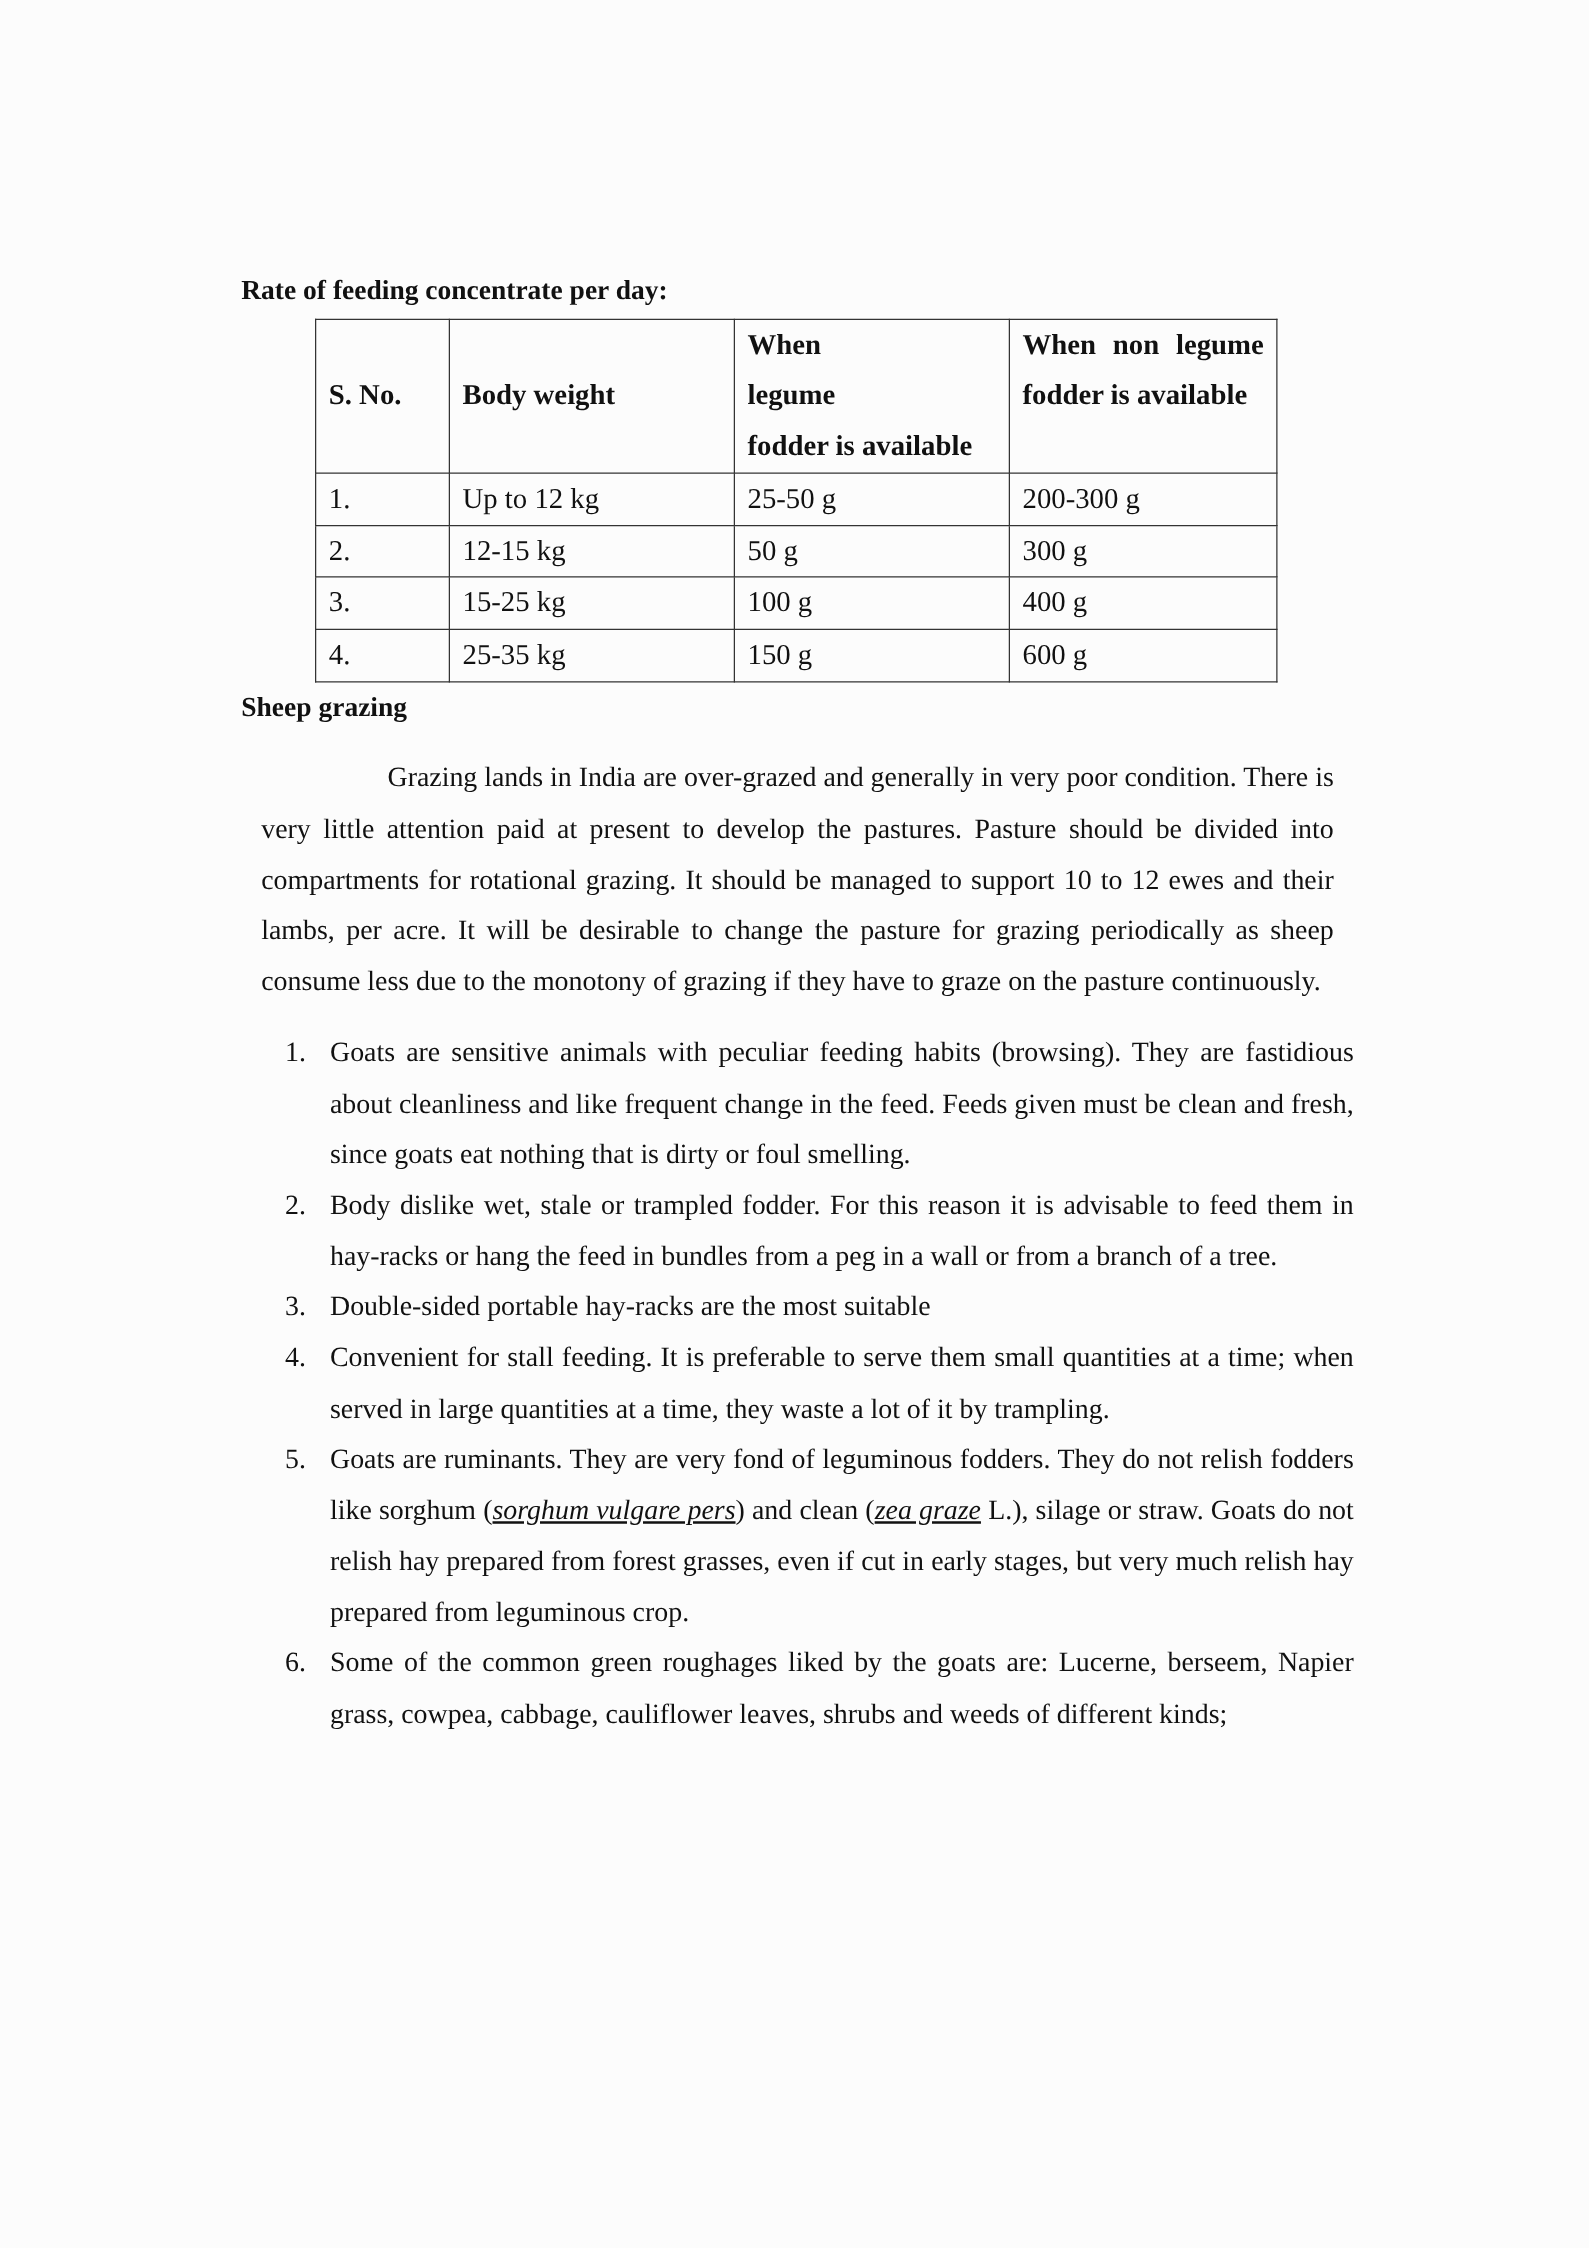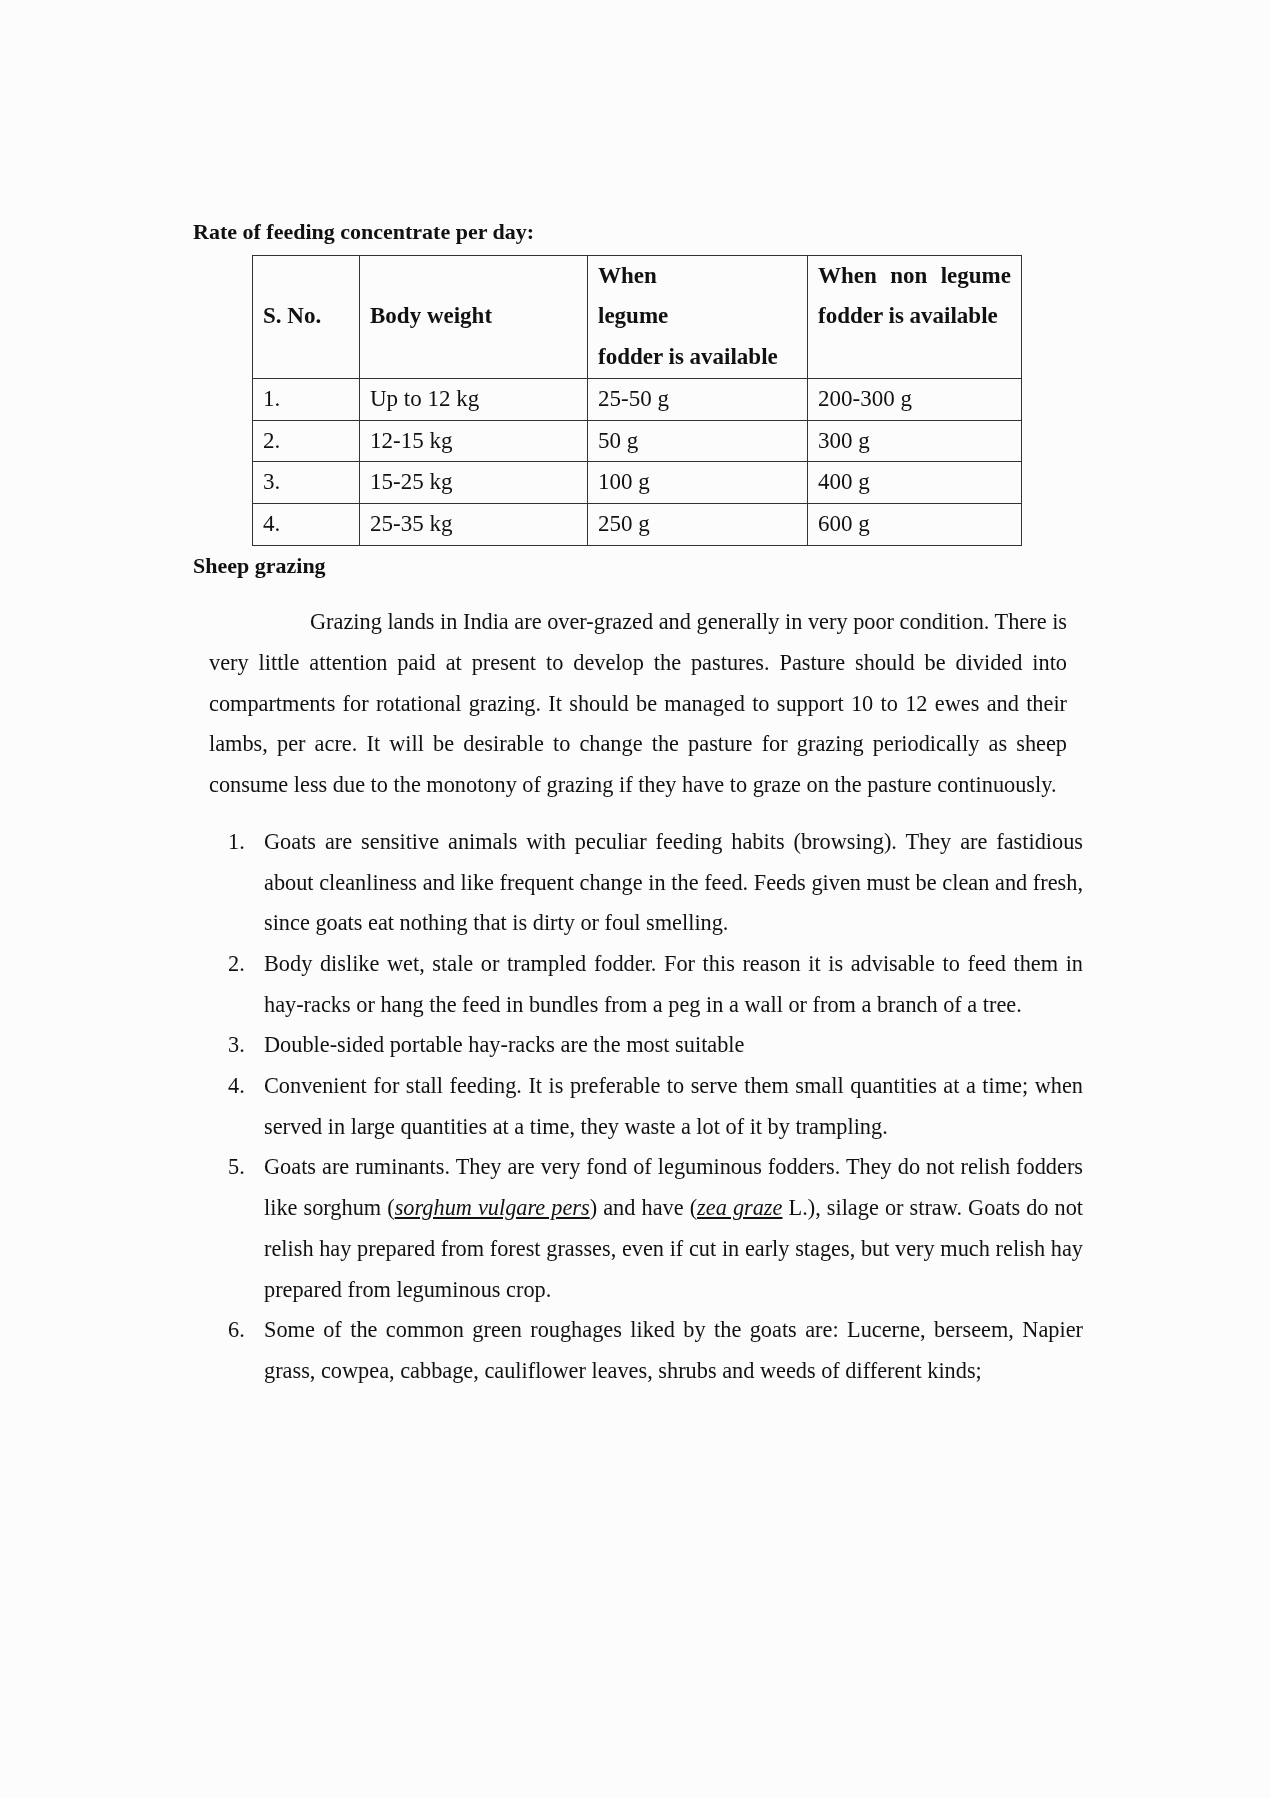--- a/index.html
+++ b/index.html
@@ -65,21 +65,21 @@
       </tr>
       <tr>
         <td>3.</td>
         <td>15-25 kg</td>
         <td>100 g</td>
         <td>400 g</td>
       </tr>
       <tr>
         <td>4.</td>
         <td>25-35 kg</td>
-        <td>250 g</td>
+        <td>150 g</td>
         <td>600 g</td>
       </tr>
     </tbody>
   </table>
 
   <div class="h">Sheep grazing</div>
   <p class="para">Grazing lands in India are over-grazed and generally in very poor condition. There is very little attention paid at present to develop the pastures. Pasture should be divided into compartments for rotational grazing. It should be managed to support 10 to 12 ewes and their lambs, per acre.  It will be desirable to change the pasture for grazing periodically as sheep consume less due to the monotony of grazing if they have to graze on the pasture continuously.</p>
 
 
   <ol class="habits">
@@ -94,20 +94,20 @@
     <li>
       <span class="num">3.</span>
       <span>Double-sided portable hay-racks are the most suitable</span>
     </li>
     <li>
       <span class="num">4.</span>
       <span>Convenient for stall feeding. It is preferable to serve them small quantities at a time; when served in large quantities at a time, they waste a lot of it by trampling.</span>
     </li>
     <li>
       <span class="num">5.</span>
-      <span><span>Goats are ruminants. They are very fond of leguminous fodders. They do not relish fodders like sorghum (</span><i>sorghum vulgare pers</i><span>) and have (</span><i>zea graze</i><span> L.), silage or straw. Goats do not relish hay prepared from forest grasses, even if cut in early stages, but very much relish hay prepared from leguminous crop.</span></span>
+      <span><span>Goats are ruminants. They are very fond of leguminous fodders. They do not relish fodders like sorghum (</span><i>sorghum vulgare pers</i><span>) and clean (</span><i>zea graze</i><span> L.), silage or straw. Goats do not relish hay prepared from forest grasses, even if cut in early stages, but very much relish hay prepared from leguminous crop.</span></span>
     </li>
     <li>
       <span class="num">6.</span>
       <span>Some of the common green roughages liked by the goats are: Lucerne, berseem, Napier grass, cowpea, cabbage, cauliflower leaves, shrubs and weeds of different kinds;</span>
     </li>
   </ol>
 </div>
 
 </body></html>

